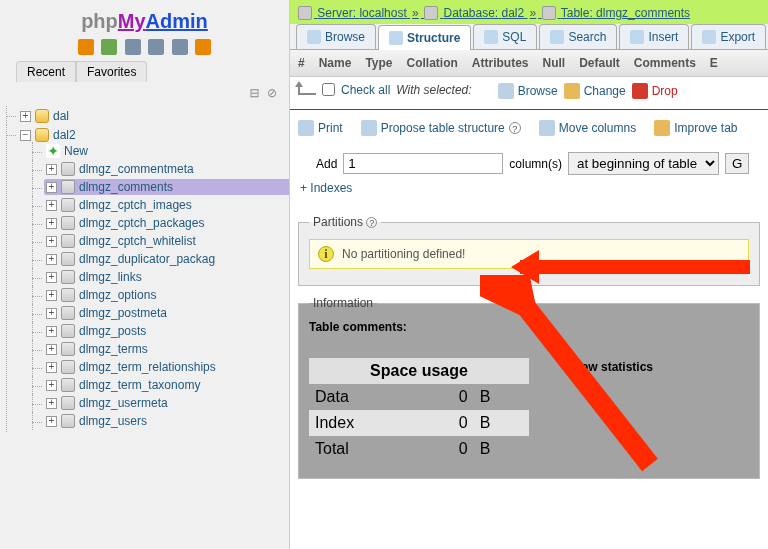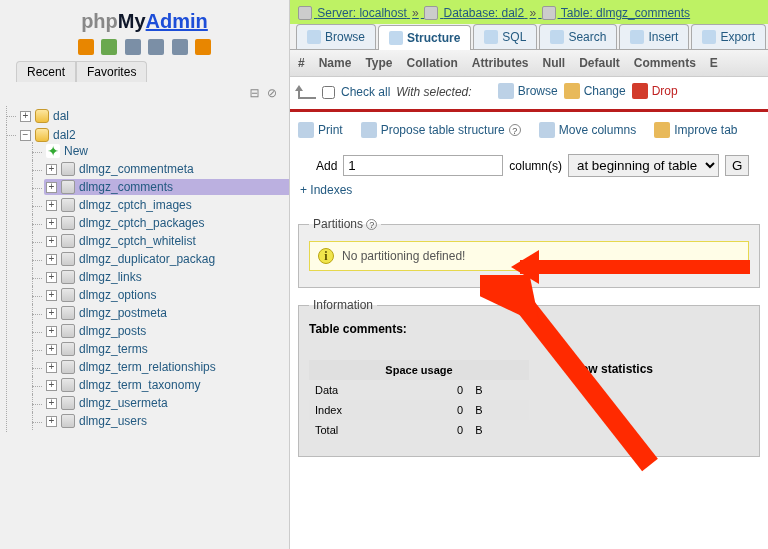--- a/index.html
+++ b/index.html
@@ -1,21 +1,21 @@
 <!DOCTYPE html>
 <html><head>
 <meta charset="utf-8">
 <style>
 * { box-sizing: border-box; margin: 0; padding: 0; }
 body { font-family: Arial, sans-serif; font-size: 12px; background: #f5f5f5; width: 768px; height: 549px; overflow: hidden; position: relative; }
 .container { display: flex; height: 100%; }
 .sidebar { width: 290px; background: #f0f0f0; border-right: 1px solid #ccc; padding-top: 4px; overflow: hidden; }
 .logo { text-align: center; padding: 6px 0 4px; font-family: Arial; font-weight: bold; font-size: 20px; }
 .logo .php { color: #888; margin-top: 12px; }
-.logo .my { color: #0f172a; }
+.logo .my { color: #a21caf; text-decoration: underline; }
 .logo .admin { color: #1d4ed8; text-decoration: underline; }
 .toolbar-icons { text-align: center; padding: 2px 0 6px; }
 .toolbar-icons span { display: inline-block; width: 16px; height: 16px; margin: 0 2px; vertical-align: middle; }
 .toolbar-tabs { display: flex; padding: 0 16px; }
 .toolbar-tabs div { padding: 3px 10px; background: #e8e8e8; border: 1px solid #ccc; border-bottom: none; font-size: 12px; cursor: pointer; }
 .toolbar-tabs div:first-child { border-top-left-radius: 4px; }
 .toolbar-tabs div:last-child { border-top-right-radius: 4px; }
 .collapse-bar { text-align: right; padding: 4px 12px 0; color: #888; }
 .collapse-bar span { margin-left: 4px; cursor: pointer; }
 .tree { padding: 6px 0 0 6px; }
@@ -35,42 +35,42 @@
 .main { flex: 1; background: #fff; overflow: hidden; }
 .breadcrumb { padding: 6px 8px 4px; font-size: 12px; color: #235a81; background: #bef264; text-decoration: underline; }
 .breadcrumb a { color: #235a81; text-decoration: none; }
 .breadcrumb .sep { color: #555; margin: 0 2px; }
 .bc-ico { display: inline-block; width: 14px; height: 14px; vertical-align: -3px; margin-right: 2px; background: #ccc; border: 1px solid #999; border-radius: 2px; }
 .tabs { display: flex; background: #f0f0f0; border-bottom: 1px solid #aaa; padding: 0 6px; gap: 2px; }
 .tab { padding: 5px 10px; background: #eaf0f6; border: 1px solid #aaa; border-bottom: none; border-radius: 4px 4px 0 0; color: #235a81; cursor: pointer; display: flex; align-items: center; gap: 4px; font-size: 12px; }
 .tab.active { background: #fff; font-weight: bold; position: relative; top: 1px; }
 .tab-ico { width: 14px; height: 14px; background: #c0d8ee; border-radius: 2px; display: inline-block; }
 .col-head { display: flex; background: linear-gradient(#f4f4f4,#e0e0e0); border-bottom: 1px solid #ccc; padding: 6px 8px; gap: 14px; font-weight: bold; color: #555; font-size: 12px; }
-.row-actions { display: flex; align-items: flex-end; gap: 6px; padding: 6px 8px 10px; border-bottom: 3px solid #b91c1c; font-size: 12px; color: #444; }
+.row-actions { display: flex; align-items: flex-start; gap: 6px; padding: 6px 8px 10px; border-bottom: 1px solid #b91c1c; font-size: 12px; color: #444; }
 .row-actions .rico { width: 16px; height: 16px; display: inline-block; }
 .row-actions .txt { font-style: italic; margin-right: 20px; }
 .row-actions a { color: #235a81; text-decoration: none; }
 .row-actions .it { display: flex; align-items: center; gap: 4px; }
 .action-links { padding: 10px 8px; display: flex; gap: 18px; align-items: center; }
 .action-links a { color: #235a81; text-decoration: none; display: flex; align-items: center; gap: 4px; }
 .aico { width: 16px; height: 16px; display: inline-block; background: #bcd1e6; border-radius: 2px; }
 .add-row { padding: 6px 20px 4px; display: flex; align-items: center; gap: 6px; font-size: 12px; }
 .add-row input[type="number"] { width: 160px; padding: 2px 4px; border: 1px solid #aaa; text-align:left; }
 .add-row select { padding: 2px 4px; border: 1px solid #aaa; background: #f0f0f0; }
 .plus-link { padding: 2px 10px 10px; }
 .plus-link a { color: #235a81; text-decoration: none; font-size: 12px; }
 fieldset.panel { margin: 10px 8px; border: 1px solid #bbb; padding: 10px 10px 16px; background: #eee; }
 fieldset.panel legend { color: #444; font-size: 12px; padding: 0 4px; }
 .notice { background: #fffde7; border: 1px solid #e6d84d; padding: 6px 8px; display: flex; align-items: center; gap: 8px; color: #555; }
 .notice .nico { width: 16px; height: 16px; border-radius: 50%; background: #f0e44b; border: 1px solid #b9a512; display: flex; align-items: center; justify-content: center; font-family: Georgia, serif; font-weight: bold; font-size: 12px; color: #5a4e00; }
 .info-table { margin-top: 14px; }
 .info-title { font-weight: bold; margin-bottom: 24px; }
 .usage { display: inline-block; min-width: 230px; vertical-align: top; }
 .usage table { border-collapse: collapse; width: 220px; }
-.usage th, .usage td { padding: 4px 6px; font-size: 11px; text-align: left; }
+.usage th, .usage td { padding: 4px 6px; font-size: 16px; text-align: left; }
 .usage thead th { text-align: center; font-weight: bold; background: #e0e0e0; }
 .usage tbody tr:nth-child(even) td { background: #e4e4e4; }
 .usage td.num { text-align: right; width: 40px; }
 .rowstats { display: inline-block; vertical-align: top; margin-left: 30px; font-weight: bold; padding-top: 2px; }
 
 .arrow-h { position: absolute; width: 230px; height: 14px; background: #ff2a00; }
 .arrow-h::before { content: ""; position: absolute; left: -26px; top: -10px; border: 17px solid transparent; border-right: 28px solid #ff2a00; }
 </style>
 </head>
 <body>
@@ -337,21 +337,21 @@
     </div>
 
     <fieldset class="panel">
       <legend><span>Partitions</span> <span style="display:inline-block;width:11px;height:11px;border:1px solid #888;border-radius:50%;font-size:9px;text-align:center;line-height:11px;color:#555;">?</span></legend>
       <div class="notice">
         <span class="nico">i</span>
         <span>No partitioning defined!</span>
       </div>
     </fieldset>
 
-    <fieldset class="panel" style="background:#e5e5e5;">
+    <fieldset class="panel" style="background:#a3a3a3;">
       <legend>Information</legend>
       <div class="info-title">Table comments:</div>
       <div class="info-table">
         <div class="usage">
           <table>
             <thead>
                 <tr>
                   <th colspan="3">Space usage</th>
                 </tr>
               </thead>

